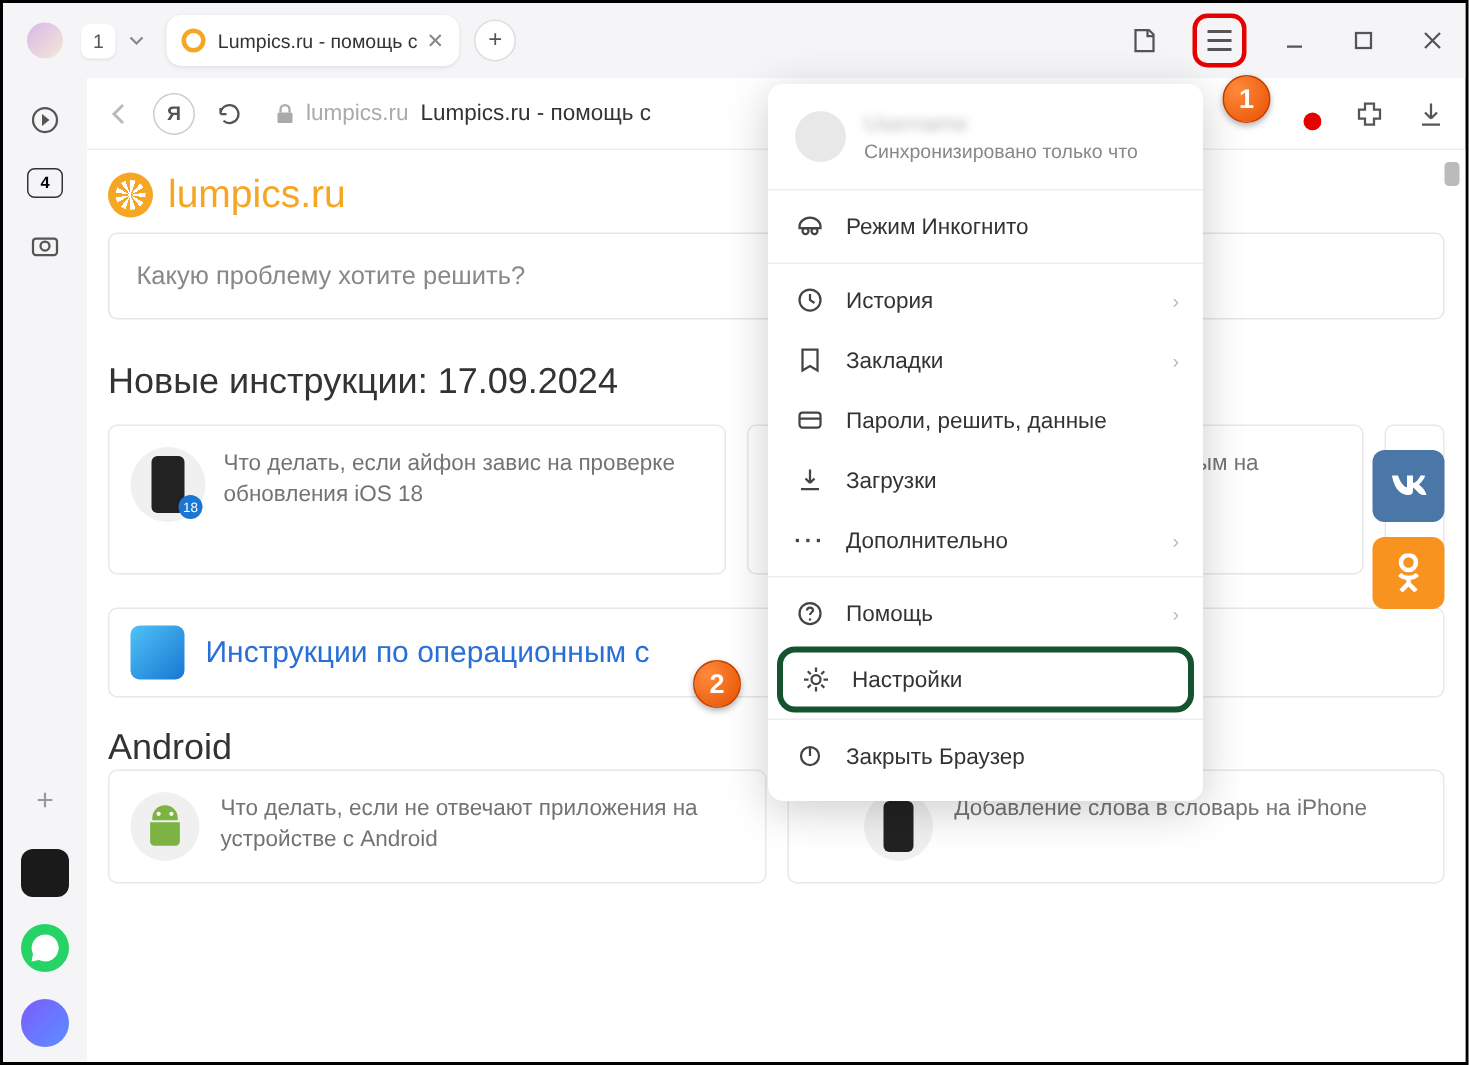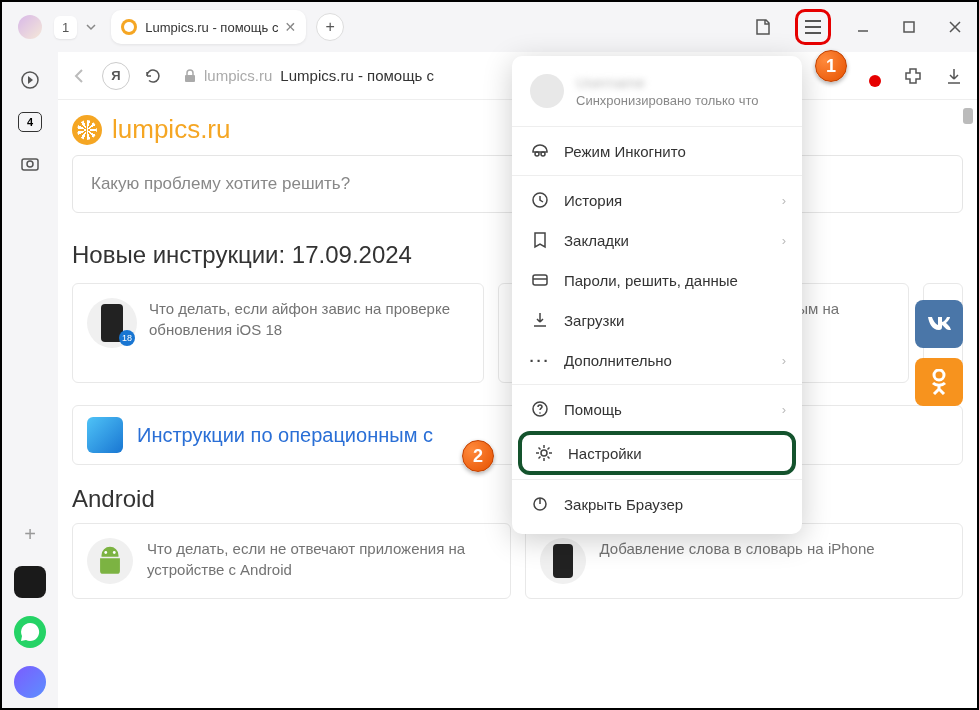--- a/index.html
+++ b/index.html
@@ -58,22 +58,22 @@
 .card { flex:1; background:#fff; border:1px solid #e8e8e8; border-radius:6px; padding:14px; display:flex; gap:12px; min-height:100px; }
 .card-icon { width:50px; height:50px; border-radius:50%; background:#f0f0f0; flex-shrink:0; display:flex; align-items:center; justify-content:center; position:relative; }
 .card-link { color:#737373; font-size:15px; line-height:1.4; text-decoration:none; }
 
 .os-banner { margin:22px 14px 0 14px; border:1px solid #e8e8e8; border-radius:6px; height:60px; display:flex; align-items:center; padding:0 14px; gap:14px; }
 .os-icon { width:36px; height:36px; background:linear-gradient(135deg,#4fc3f7,#1976d2); border-radius:6px; position:relative; }
 .os-link { color:#2a6fd6; font-size:20px; }
 
 .two-col { display:flex; gap:14px; margin:20px 14px 0 14px; }
 .col { flex:1; }
-.col-title { font-size:24px; color:#333; margin-bottom:10px; font-weight:normal; }
-.col-card { background:#fff; border:1px solid #e8e8e8; border-radius:6px; padding:14px; display:flex; gap:14px; align-items:flex-start; }
+.col-title { font-size:24px; color:#333; font-weight:normal; }
+.col-card { background:#fff; border:1px solid #e8e8e8; border-radius:6px; padding:14px; display:flex; gap:14px; align-items:flex-start;justify-content:center; }
 .col-icon { width:46px; height:46px; border-radius:50%; background:#f0f0f0; flex-shrink:0; display:flex; align-items:center; justify-content:center; }
 
 .social-col { position:absolute; right:14px; top:200px; display:flex; flex-direction:column; gap:10px; }
 .social-btn { width:48px; height:48px; border-radius:8px; display:flex; align-items:center; justify-content:center; color:#fff; font-weight:bold; font-size:18px; }
 
 
 .dropdown { position:absolute; left:510px; top:54px; width:290px; background:#fff; border-radius:10px; box-shadow:0 6px 30px rgba(0,0,0,0.2); padding:12px 0 10px 0; z-index:50; }
 .dd-profile { display:flex; align-items:center; gap:12px; padding:6px 18px 14px 18px; }
 .dd-avatar { width:34px; height:34px; border-radius:50%; background:#e8e8e8; }
 .dd-profile-text .name { font-size:15px; color:#bbb; filter:blur(3px); }

